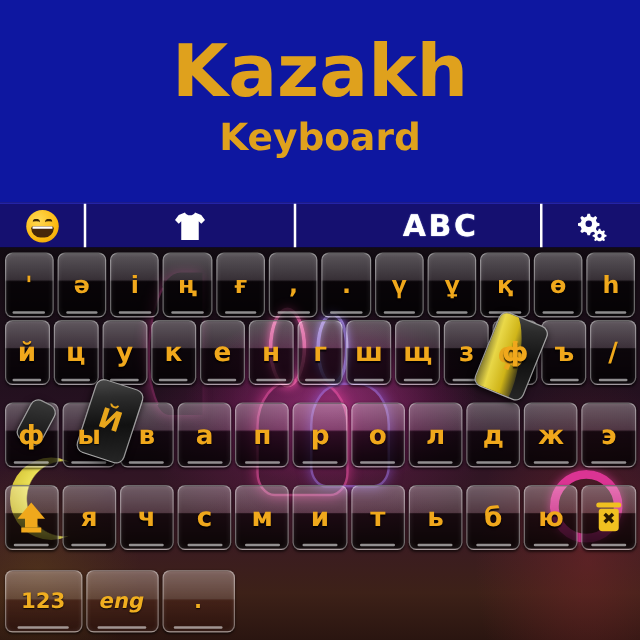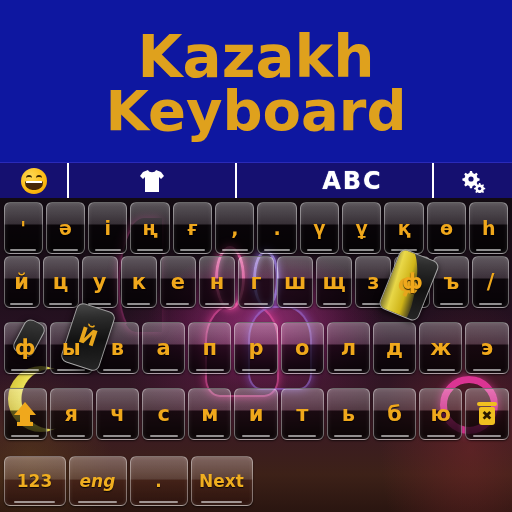--- a/index.html
+++ b/index.html
@@ -37,21 +37,21 @@
     color: #dfa11d;
     font-family: "DejaVu Sans", sans-serif;
     font-weight: bold;
     font-size: 58px;
     line-height: 54px;
     letter-spacing: 0px;
     text-align: center;
     white-space: nowrap;
   }
   .banner-title.line2 {
-    font-size: 56px;
+    font-size: 30px;
   }
 
   
   .toolbar {
     position: absolute;
     left: 0; top: 162px;
     width: 512px;
     height: 36px;
     background: #151070;
     display: flex;
@@ -572,23 +572,20 @@
     <div class="row row5">
       <div class="key k-123">
           <span class="lbl">123</span>
         </div>
       <div class="key k-eng">
           <span class="lbl">eng</span>
         </div>
       <div class="key k-dot">
           <span class="lbl">.</span>
         </div>
-      <div class="key k-next">
-          <span class="lbl">Next</span>
-        </div>
     </div>
 
     <div class="card c1">
       <span class="glyph">ф</span>
     </div>
     <div class="card c2">
       <span class="glyph">Й</span>
     </div>
     <div class="card c3"></div>
 

